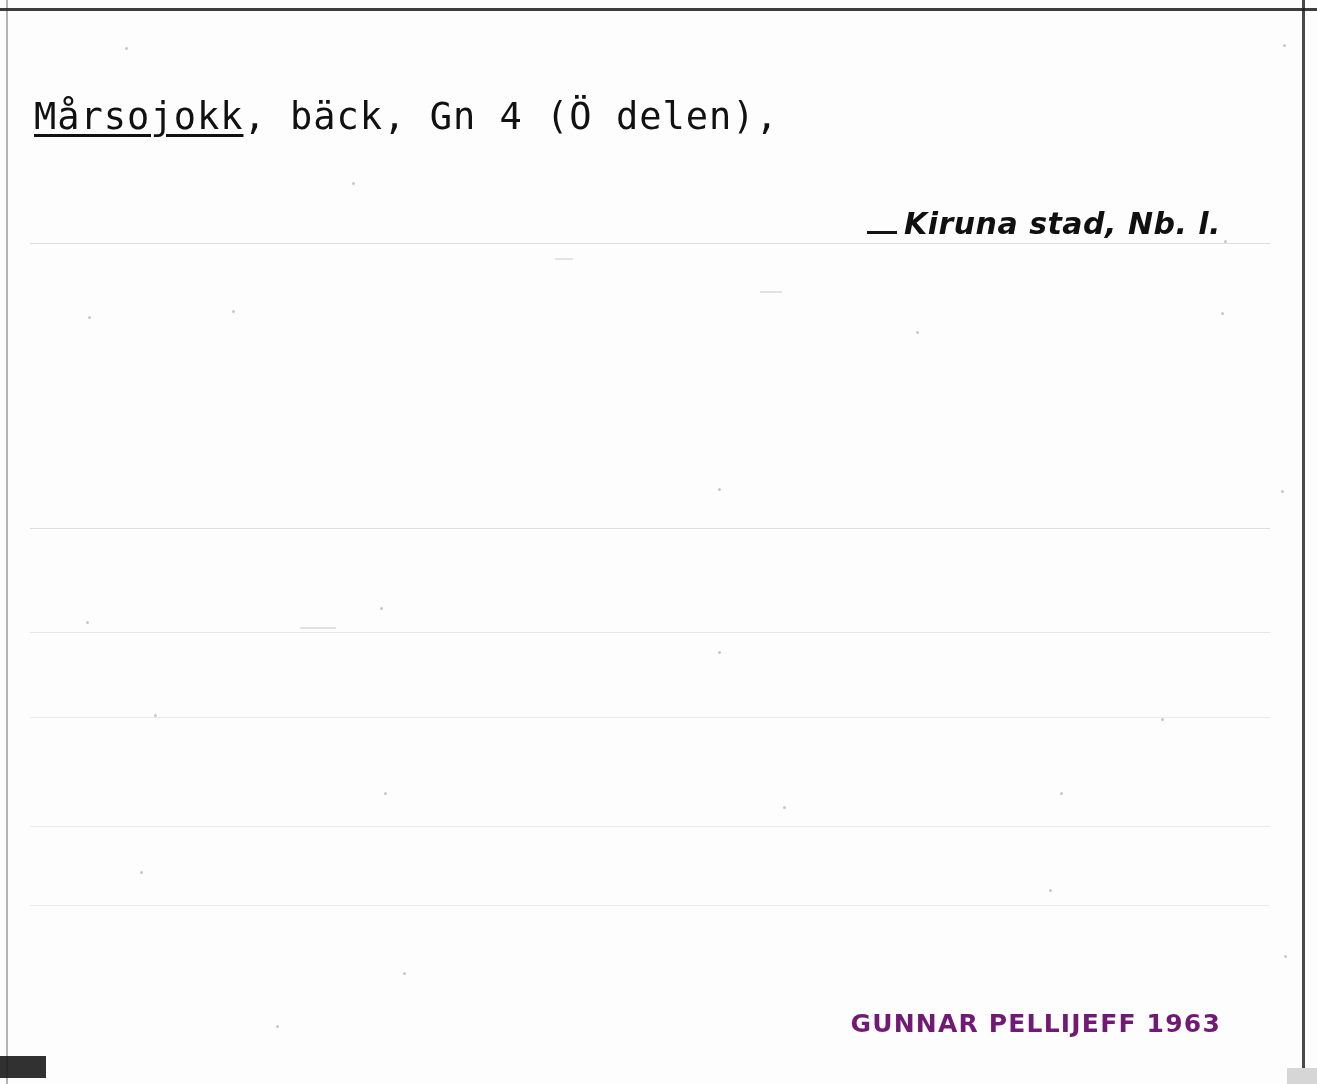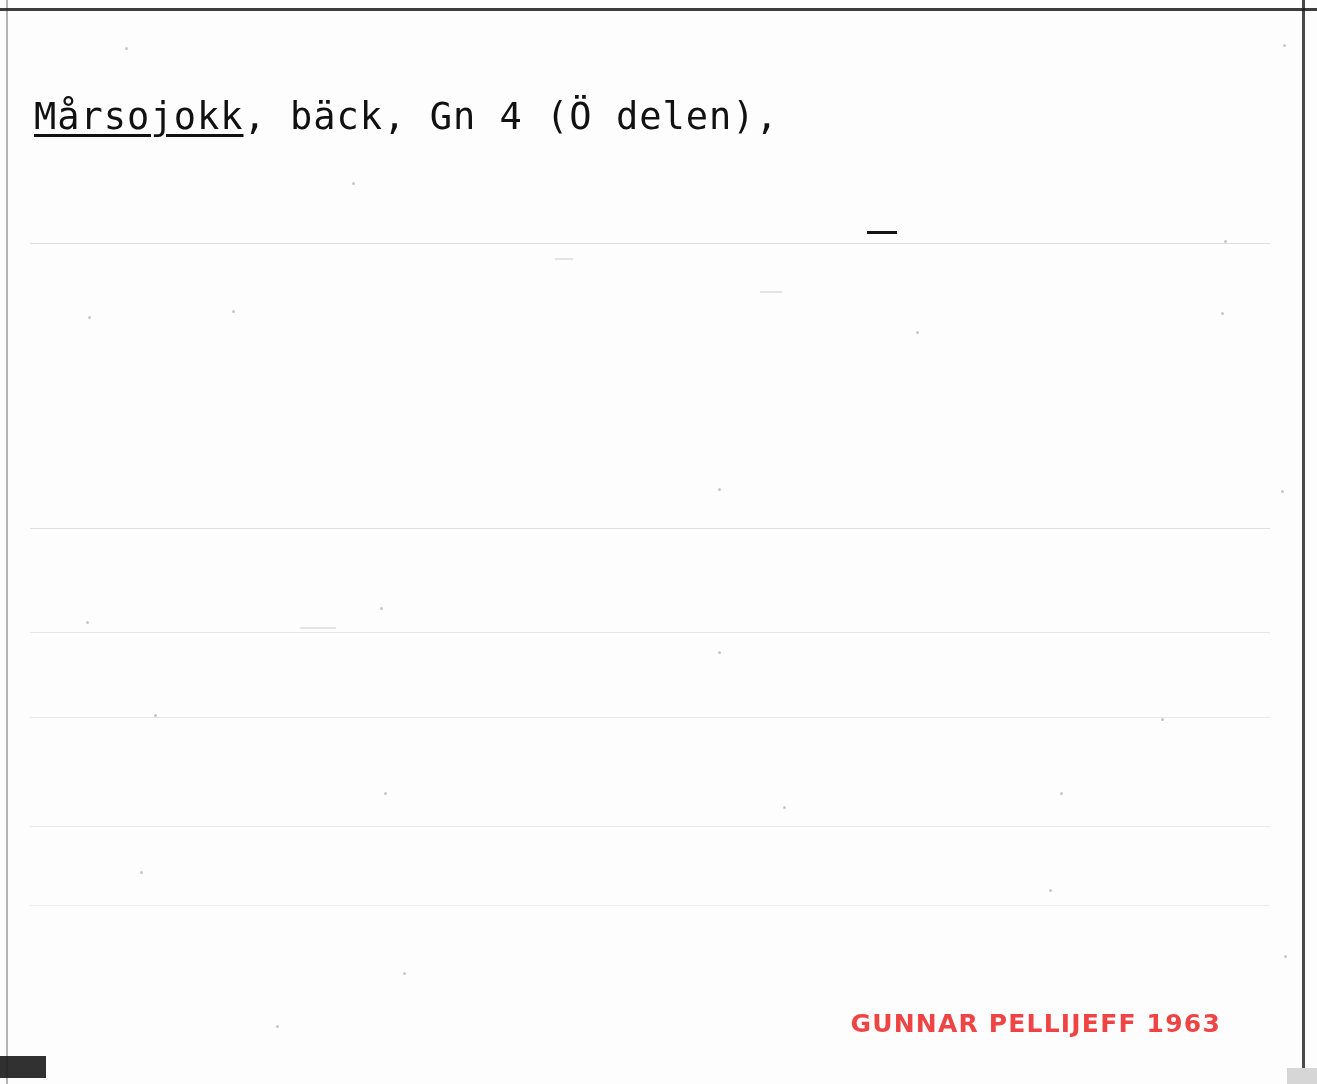--- a/index.html
+++ b/index.html
@@ -132,21 +132,21 @@
   }
   #credit-line {
     position: absolute;
     right: 96px;
     bottom: 46px;
     font-family: "DejaVu Sans", sans-serif;
     font-weight: 700;
     font-style: normal;
     font-size: 25px;
     letter-spacing: 1.2px;
-    color: #ef4444;
+    color: #701a75;
   }
 
   
   .streak {
     position: absolute;
     left: 30px;
     width: 1240px;
     height: 1px;
     background: #dcdcdc;
     opacity: 0.9;
@@ -195,17 +195,18 @@
   <div class="speckle" style="left:384px; top:792px; width:3px; height:3px;"></div>
   <div class="speckle" style="left:140px; top:871px; width:3px; height:3px;"></div>
   <div class="speckle" style="left:1049px; top:889px; width:3px; height:3px;"></div>
   <div class="speckle" style="left:403px; top:972px; width:3px; height:3px;"></div>
   <div class="speckle" style="left:276px; top:1025px; width:3px; height:3px;"></div>
   <div class="speckle" style="left:1284px; top:955px; width:3px; height:3px;"></div>
 
   <div class="tw" id="headword-line"><span class="u">Mårsojokk</span><span>, bäck, Gn 4 (Ö delen),</span></div>
 
   <div id="parish-dash"></div>
+  <div class="lettered" id="parish-line">Kiruna stad, Nb. l.</div>
 
 
   <div id="credit-line">GUNNAR PELLIJEFF 1963</div>
 
 </div>
 
 </body></html>

